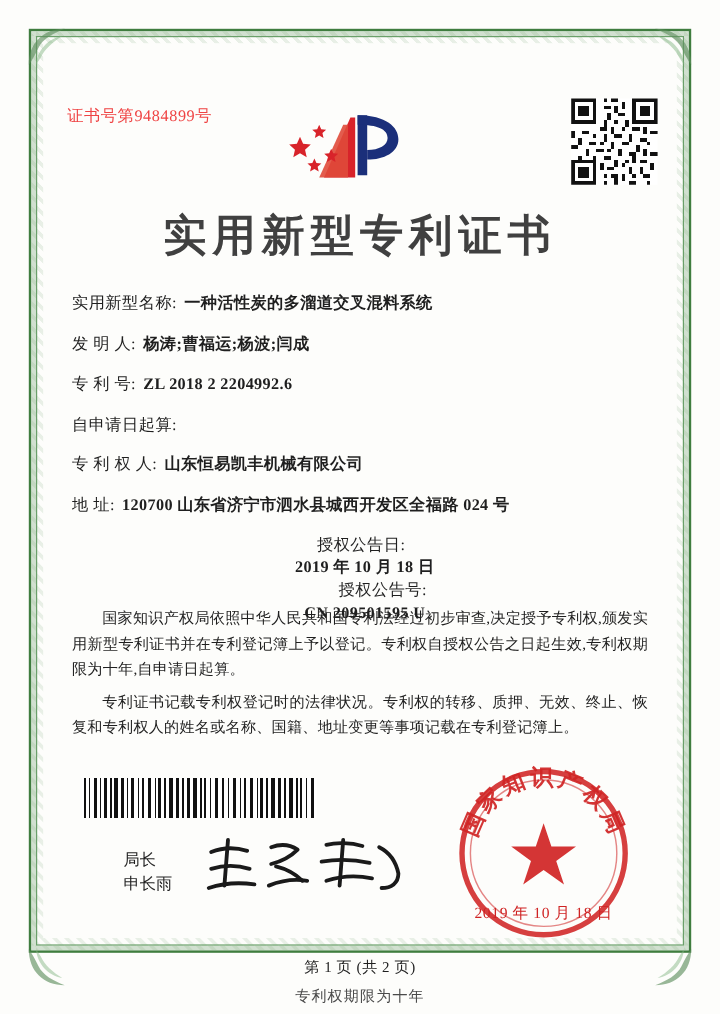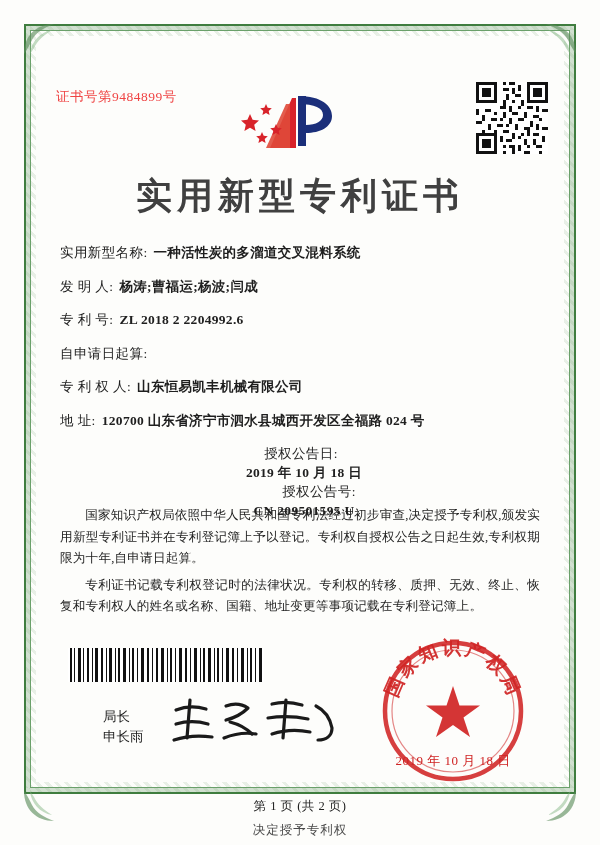--- a/index.html
+++ b/index.html
@@ -472,15 +472,15 @@
       </g>
       <path id="sealArc" d="M 16 73 A 57 57 0 0 1 130 73" fill="none"></path>
       <text font-family="'Liberation Serif', serif" font-size="19" font-weight="bold" fill="#d02424" opacity="0.92" letter-spacing="3">
         <textPath href="#sealArc" startOffset="50%" text-anchor="middle">国家知识产权局</textPath>
       </text>
     </svg>
   </div>
   <div class="seal-date">2019 年 10 月 18 日</div>
 
   <div class="page-no">第 1 页 (共 2 页)</div>
-  <div class="note">决定授予专利权</div>
+  <div class="note">专利权期限为十年</div>
 
 </div>
 
 </body></html>

